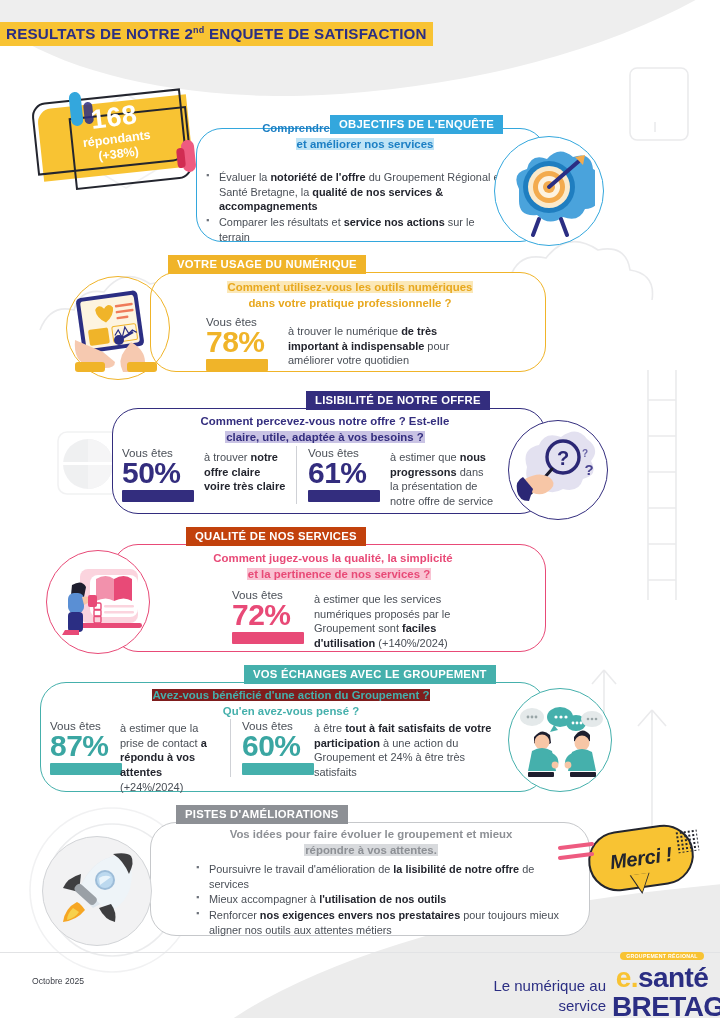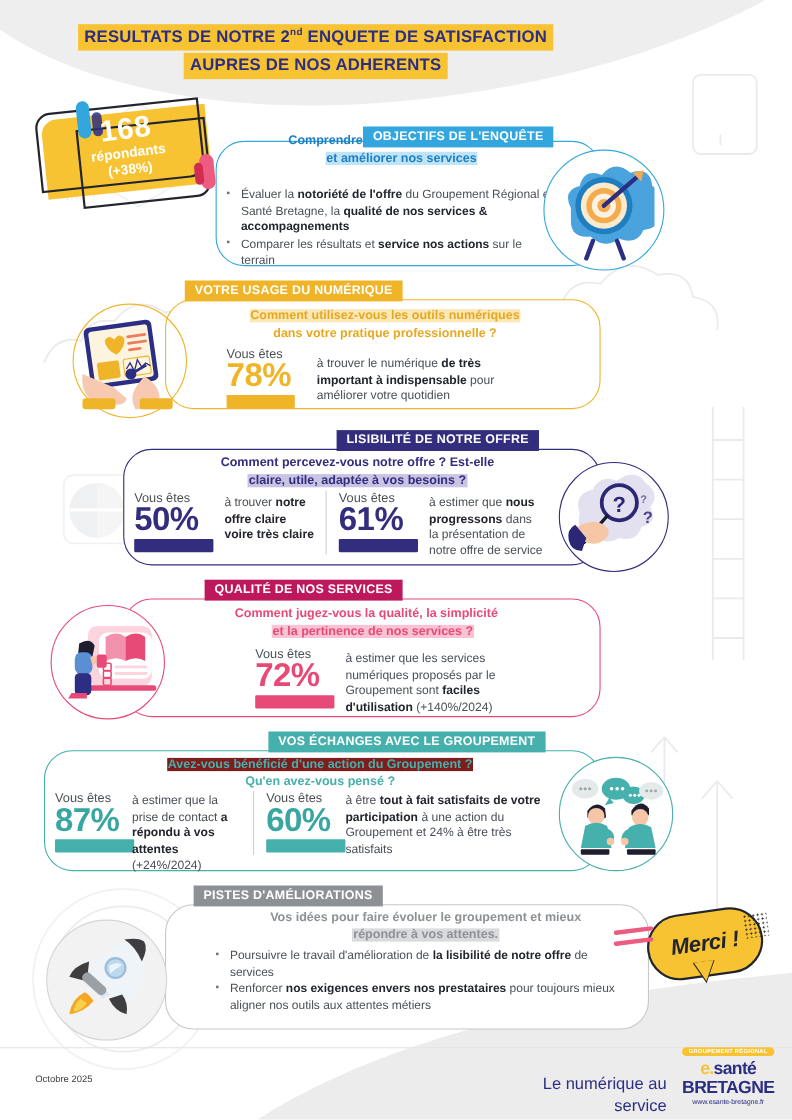--- a/index.html
+++ b/index.html
@@ -27,21 +27,21 @@
     background: #ececec;
     border-radius: 70% 0 0 0;
     transform: rotate(-6deg);
     z-index: 0;
   }
   .bg-outline { position: absolute; z-index: 0; opacity: .55; }
 
   
   .title-wrap {
     position: absolute; top: 22px; left: 0; width: 574px;
-    text-align: center; z-index: 6;
+    z-index: 6;
   }
   .title-line {
     display: inline-block;
     font-size: 15.2px; font-weight: bold; letter-spacing: .2px;
     color: #2b2e83;
     background: #f8c333;
     padding: 2px 6px 3px 6px;
     line-height: 1.25;
     margin-bottom: 2px;
   }
@@ -119,21 +119,21 @@
     border: 1.4px solid; display:flex; align-items:center; justify-content:center;
   }
 
   
   .footer-date { position:absolute; left: 32px; top: 976px; font-size: 8.6px; color:#3a3d45; z-index:9; }
   .footer-tag { position:absolute; left: 466px; top: 976px; width:140px; text-align:right;
                 font-size: 15px; color:#2b2e83; line-height:1.32; z-index:9; }
   .logo { position: absolute; left: 612px; top: 944px; width: 100px; text-align:center; z-index:9; }
   .logo-top { display:inline-block; background:#f8c333; color:#fff; font-size:5.2px; font-weight:bold;
               letter-spacing:.3px; padding:1px 6px; border-radius:6px; }
-  .logo-main { font-size: 16px; font-weight: bold; color:#2b2e83; line-height: .98; letter-spacing:-.6px; margin-top:2px; }
+  .logo-main { font-size: 28px; font-weight: bold; color:#2b2e83; line-height: .98; letter-spacing:-.6px; margin-top:2px; }
   .logo-main .e { color:#f8c333; }
   .logo-url { font-size: 6.4px; color:#2b2e83; margin-top:2px; letter-spacing:-.1px; }
 
   
   .merci {
     position: absolute; left: 588px; top: 828px; width: 106px; height: 60px; z-index: 9;
   }
   .merci-body {
     position:absolute; inset:0; background:#f8c333; border:2.2px solid #23252e;
     border-radius: 30px; transform: rotate(-8deg);
@@ -190,21 +190,20 @@
     <g fill="#e9eaec">
       <path d="M60 440 a26 26 0 0 1 26 26 l-26 0 z" transform="translate(18,2)"></path>
       <circle cx="88" cy="464" r="25" fill="#e3e4e7"></circle>
       <path d="M88 439 a25 25 0 0 1 0 50 z" fill="#ededef"></path>
       <rect x="63" y="462" width="50" height="3" fill="#ffffff"></rect>
     </g>
   </svg>
 
   <div class="title-wrap">
     <div class="title-line"><span>RESULTATS DE NOTRE 2</span><sup>nd</sup><span> ENQUETE DE SATISFACTION</span></div><br>
-    <div class="title-line">AUPRES DE NOS ADHERENTS</div>
   </div>
 
   <div class="badge-box">
     <div class="dotgrid"></div>
     <div class="badge-yellow"></div>
     <div class="badge-outline"></div>
     <div class="badge-outline2"></div>
     <div class="pill pill-blue-a"></div>
     <div class="pill pill-blue-b"></div>
     <div class="pill pill-pink-a"></div>
@@ -321,21 +320,21 @@
         <text x="74" y="48" font-size="15" font-weight="bold" fill="#4a4490" text-anchor="middle" font-family="Liberation Sans, sans-serif">?</text>
         <path d="M37 42 L16 66" stroke="#1a1a2e" stroke-width="3" stroke-linecap="round"></path>
         <path d="M10 52 q14 -8 24 -2 q8 6 2 12 q-8 8 -18 4 q-10 -4 -8 -14z" fill="#f7c6a6"></path>
         <path d="M8 50 q-8 4 -6 14 q2 10 12 10 l4 -12 z" fill="#2b2775"></path>
       </svg>
     </div>
   </div>
 
   <div class="section">
     <div class="card" style="left:112px;top:544px;width:434px;height:108px;border-color:#e84a77;"></div>
-    <div class="tag" style="left:186px;top:527px;background:#be185d;">QUALITÉ DE NOS SERVICES</div>
+    <div class="tag" style="left:186px;top:527px;background:#c2410c;">QUALITÉ DE NOS SERVICES</div>
     <div class="q" style="left:140px;top:551px;width:386px;color:#e84a77;">
       <span class="hl">Comment jugez-vous la qualité, la simplicité</span><br>
       <span class="hl" style="background:#f9c3d3;margin-left:12px;">et la pertinence de nos services ?</span>
     </div>
     <div style="position:absolute;left:232px;top:588px;width:76px;">
       <div class="vousetes">Vous êtes</div>
       <div class="pct" style="color:#e84a77;">72%</div>
       <div class="underbar" style="background:#e84a77;width:72px;"></div>
     </div>
     <div class="desc" style="position:absolute;left:314px;top:592px;width:180px;">
@@ -431,26 +430,27 @@
         <circle cx="54" cy="68" r="3.4" fill="#f7c6a6"></circle>
         <rect x="14" y="75" width="26" height="5" rx="1" fill="#1e1e2e"></rect>
         <rect x="56" y="75" width="26" height="5" rx="1" fill="#1e1e2e"></rect>
       </svg>
     </div>
   </div>
 
   <div class="section">
     <div class="card" style="left:150px;top:822px;width:440px;height:114px;border-color:#c6c8cb;"></div>
     <div class="tag" style="left:176px;top:805px;background:#8d9095;">PISTES D'AMÉLIORATIONS</div>
-    <div class="q" style="left:188px;top:827px;width:398px;color:#8d9095;">
+    <div class="q" style="left:172px;top:827px;width:398px;color:#8d9095;">
       <span class="hl">Vos idées pour faire évoluer le groupement et mieux</span><br>
       <span class="hl" style="background:#d8dadd;">répondre à vos attentes.</span>
     </div>
     <ul class="bullets" style="position:absolute;left:196px;top:862px;width:366px;">
       <li>Poursuivre le travail d'amélioration de <b>la lisibilité de notre offre</b> de services</li>
+      <li>Mieux accompagner à <b>l'utilisation de nos outils</b></li>
       <li>Renforcer <b>nos exigences envers nos prestataires</b> pour toujours mieux aligner nos outils aux attentes métiers</li>
     </ul>
     <div class="circ" style="left:42px;top:836px;width:110px;height:110px;border-color:#d2d4d7;background:#f2f2f3;">
       <svg width="92" height="90" viewBox="0 0 92 90">
         <path d="M78 10 q-28 -4 -44 22 l-8 14 l16 16 l14 -8 q26 -16 22 -44z" fill="#dfe7ee"></path>
         <path d="M78 10 q-28 -4 -44 22 l-4 7 l28 28 l4 -3 q26 -16 16 -54z" fill="#eef4f8"></path>
         <circle cx="54" cy="34" r="10" fill="#9cbcd8"></circle>
         <circle cx="54" cy="34" r="8" fill="#bcd9ef"></circle>
         <path d="M48 32 q6 -4 12 -1 l-11 8z" fill="#e9f4fb"></path>
         <path d="M62 8 q14 -2 18 2 q4 6 -2 18 q-6 -14 -16 -20z" fill="#3e3e40"></path>

